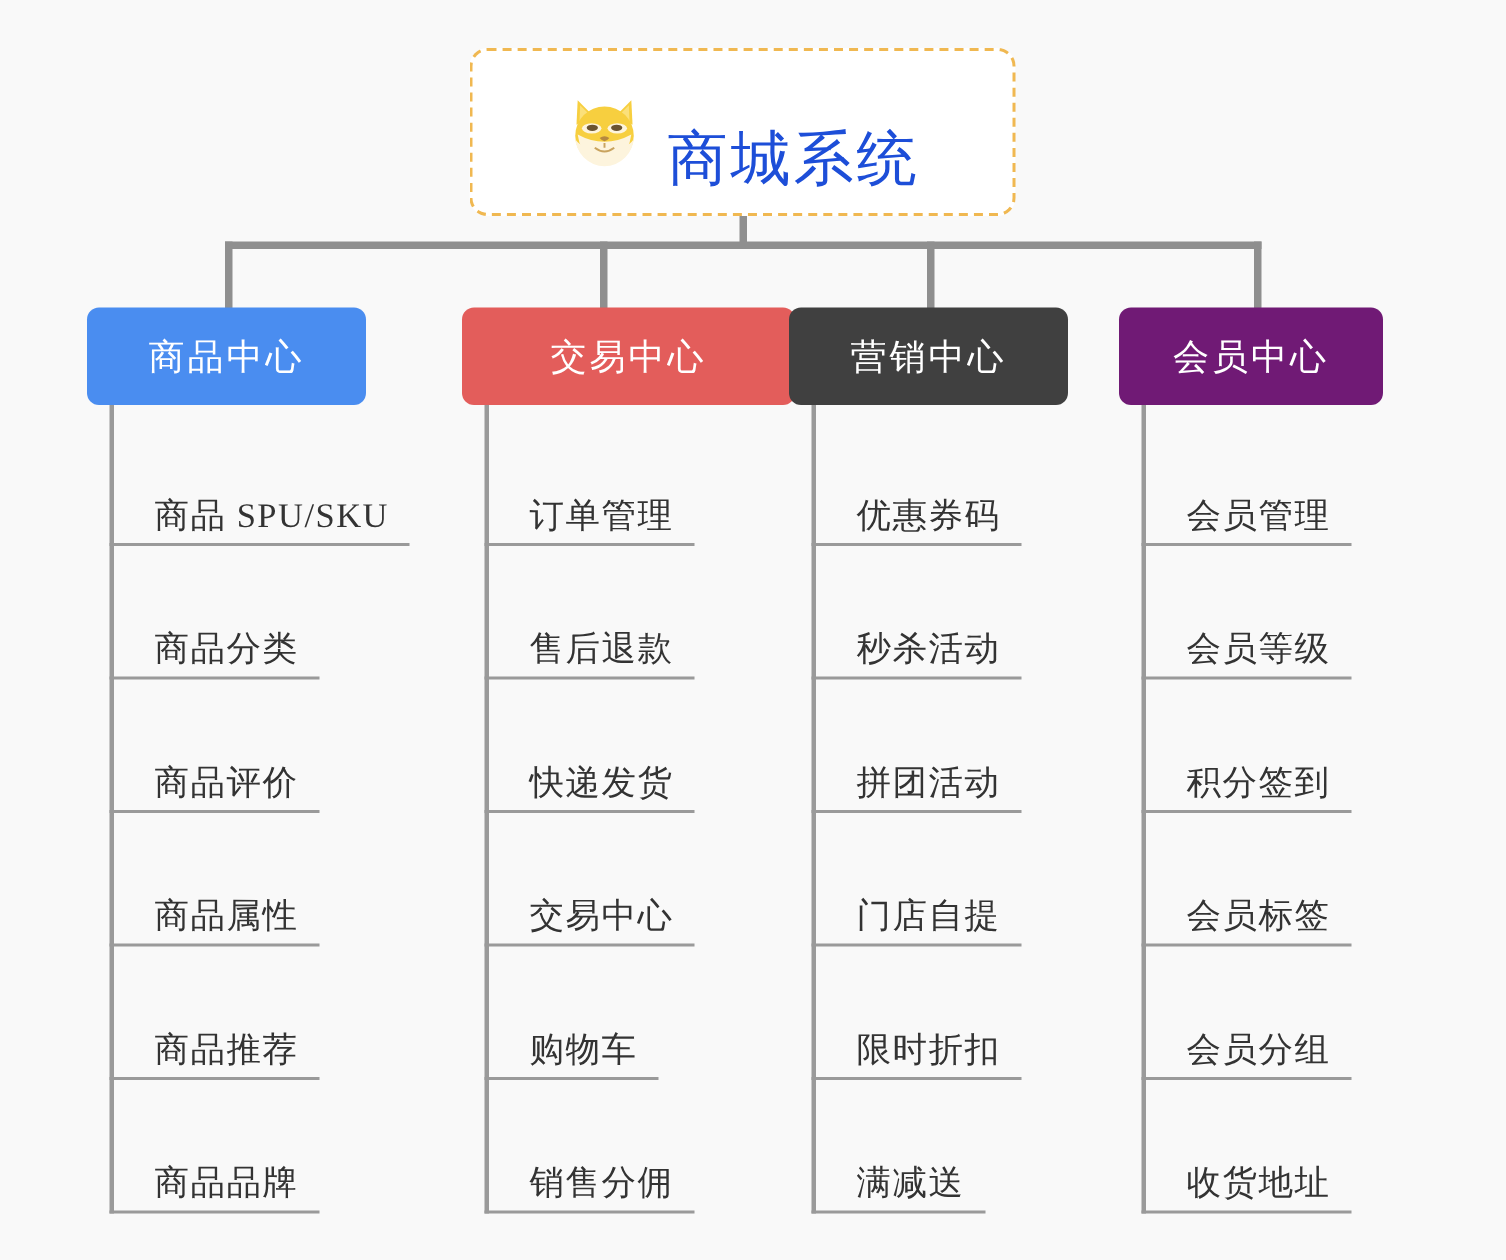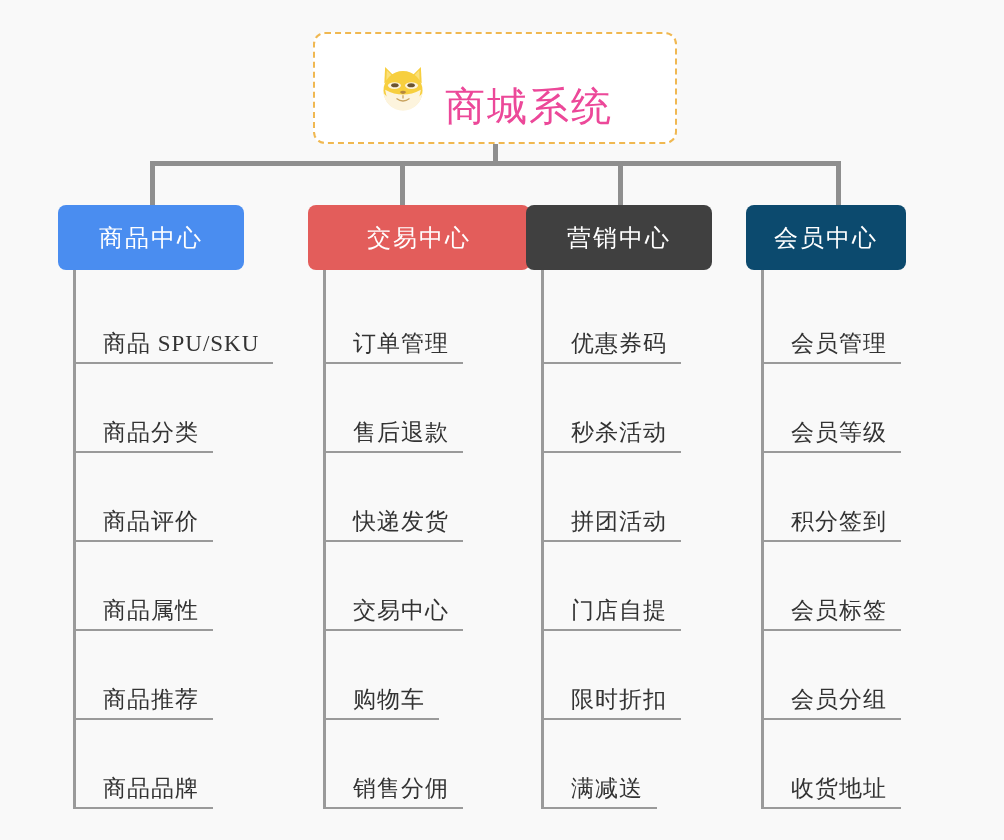--- a/index.html
+++ b/index.html
@@ -122,21 +122,21 @@
     <path d="M8 36 a24 24 0 0 0 48 0 a24 11 0 0 1 -48 0 Z" fill="#fdf4dd"></path>
     <path d="M10 34 q22 12 44 0 q-4 25 -22 25 q-18 0 -22 -25 Z" fill="#fdf4dd"></path>
     <ellipse cx="21.5" cy="29" rx="8" ry="4.2" fill="#fdf4dd"></ellipse>
     <ellipse cx="42.5" cy="29" rx="8" ry="4.2" fill="#fdf4dd"></ellipse>
     <ellipse cx="22" cy="28.6" rx="4.6" ry="2.6" fill="#6b5430"></ellipse>
     <ellipse cx="42" cy="28.6" rx="4.6" ry="2.6" fill="#6b5430"></ellipse>
     <path d="M28 37 q4 -3 8 0 q-4 5 -8 0 Z" fill="#b5883f"></path>
     <path d="M32 41 v4" stroke="#c9a35e" stroke-width="1.6" fill="none"></path>
     <path d="M24 45 q8 6 16 0" stroke="#c9a35e" stroke-width="1.6" fill="none"></path>
   </svg>
-  <span id="root-title" style="color: #ec4899; margin-top: 36px;">商城系统</span>
+  <span id="root-title" style="color: #1d4ed8; margin-top: 36px;">商城系统</span>
 </div>
 
 <div id="columns-layer">
     <div class="cat-box" style="left: 58px; width: 186px; background: rgb(74, 141, 240);">
       <span>商品中心</span>
     </div>
     <div class="leaf-col" style="left: 73px;">
       <div class="leaf-rail" style="height: 539px;"></div>
       <div class="leaf-item" style="top: 26px;">
         <span class="leaf-label">商品 SPU/SKU</span>
@@ -198,21 +198,21 @@
       <div class="leaf-item" style="top: 293px;">
         <span class="leaf-label">门店自提</span>
       </div>
       <div class="leaf-item" style="top: 382px;">
         <span class="leaf-label">限时折扣</span>
       </div>
       <div class="leaf-item" style="top: 471px;">
         <span class="leaf-label">满减送</span>
       </div>
     </div>
-    <div class="cat-box" style="left: 746px; width: 160px; background: #0c4a6e;">
+    <div class="cat-box" style="left: 746px; width: 176px; background: #701a75;">
       <span>会员中心</span>
     </div>
     <div class="leaf-col" style="left: 761px;">
       <div class="leaf-rail" style="height: 539px;"></div>
       <div class="leaf-item" style="top: 26px;">
         <span class="leaf-label">会员管理</span>
       </div>
       <div class="leaf-item" style="top: 115px;">
         <span class="leaf-label">会员等级</span>
       </div>

